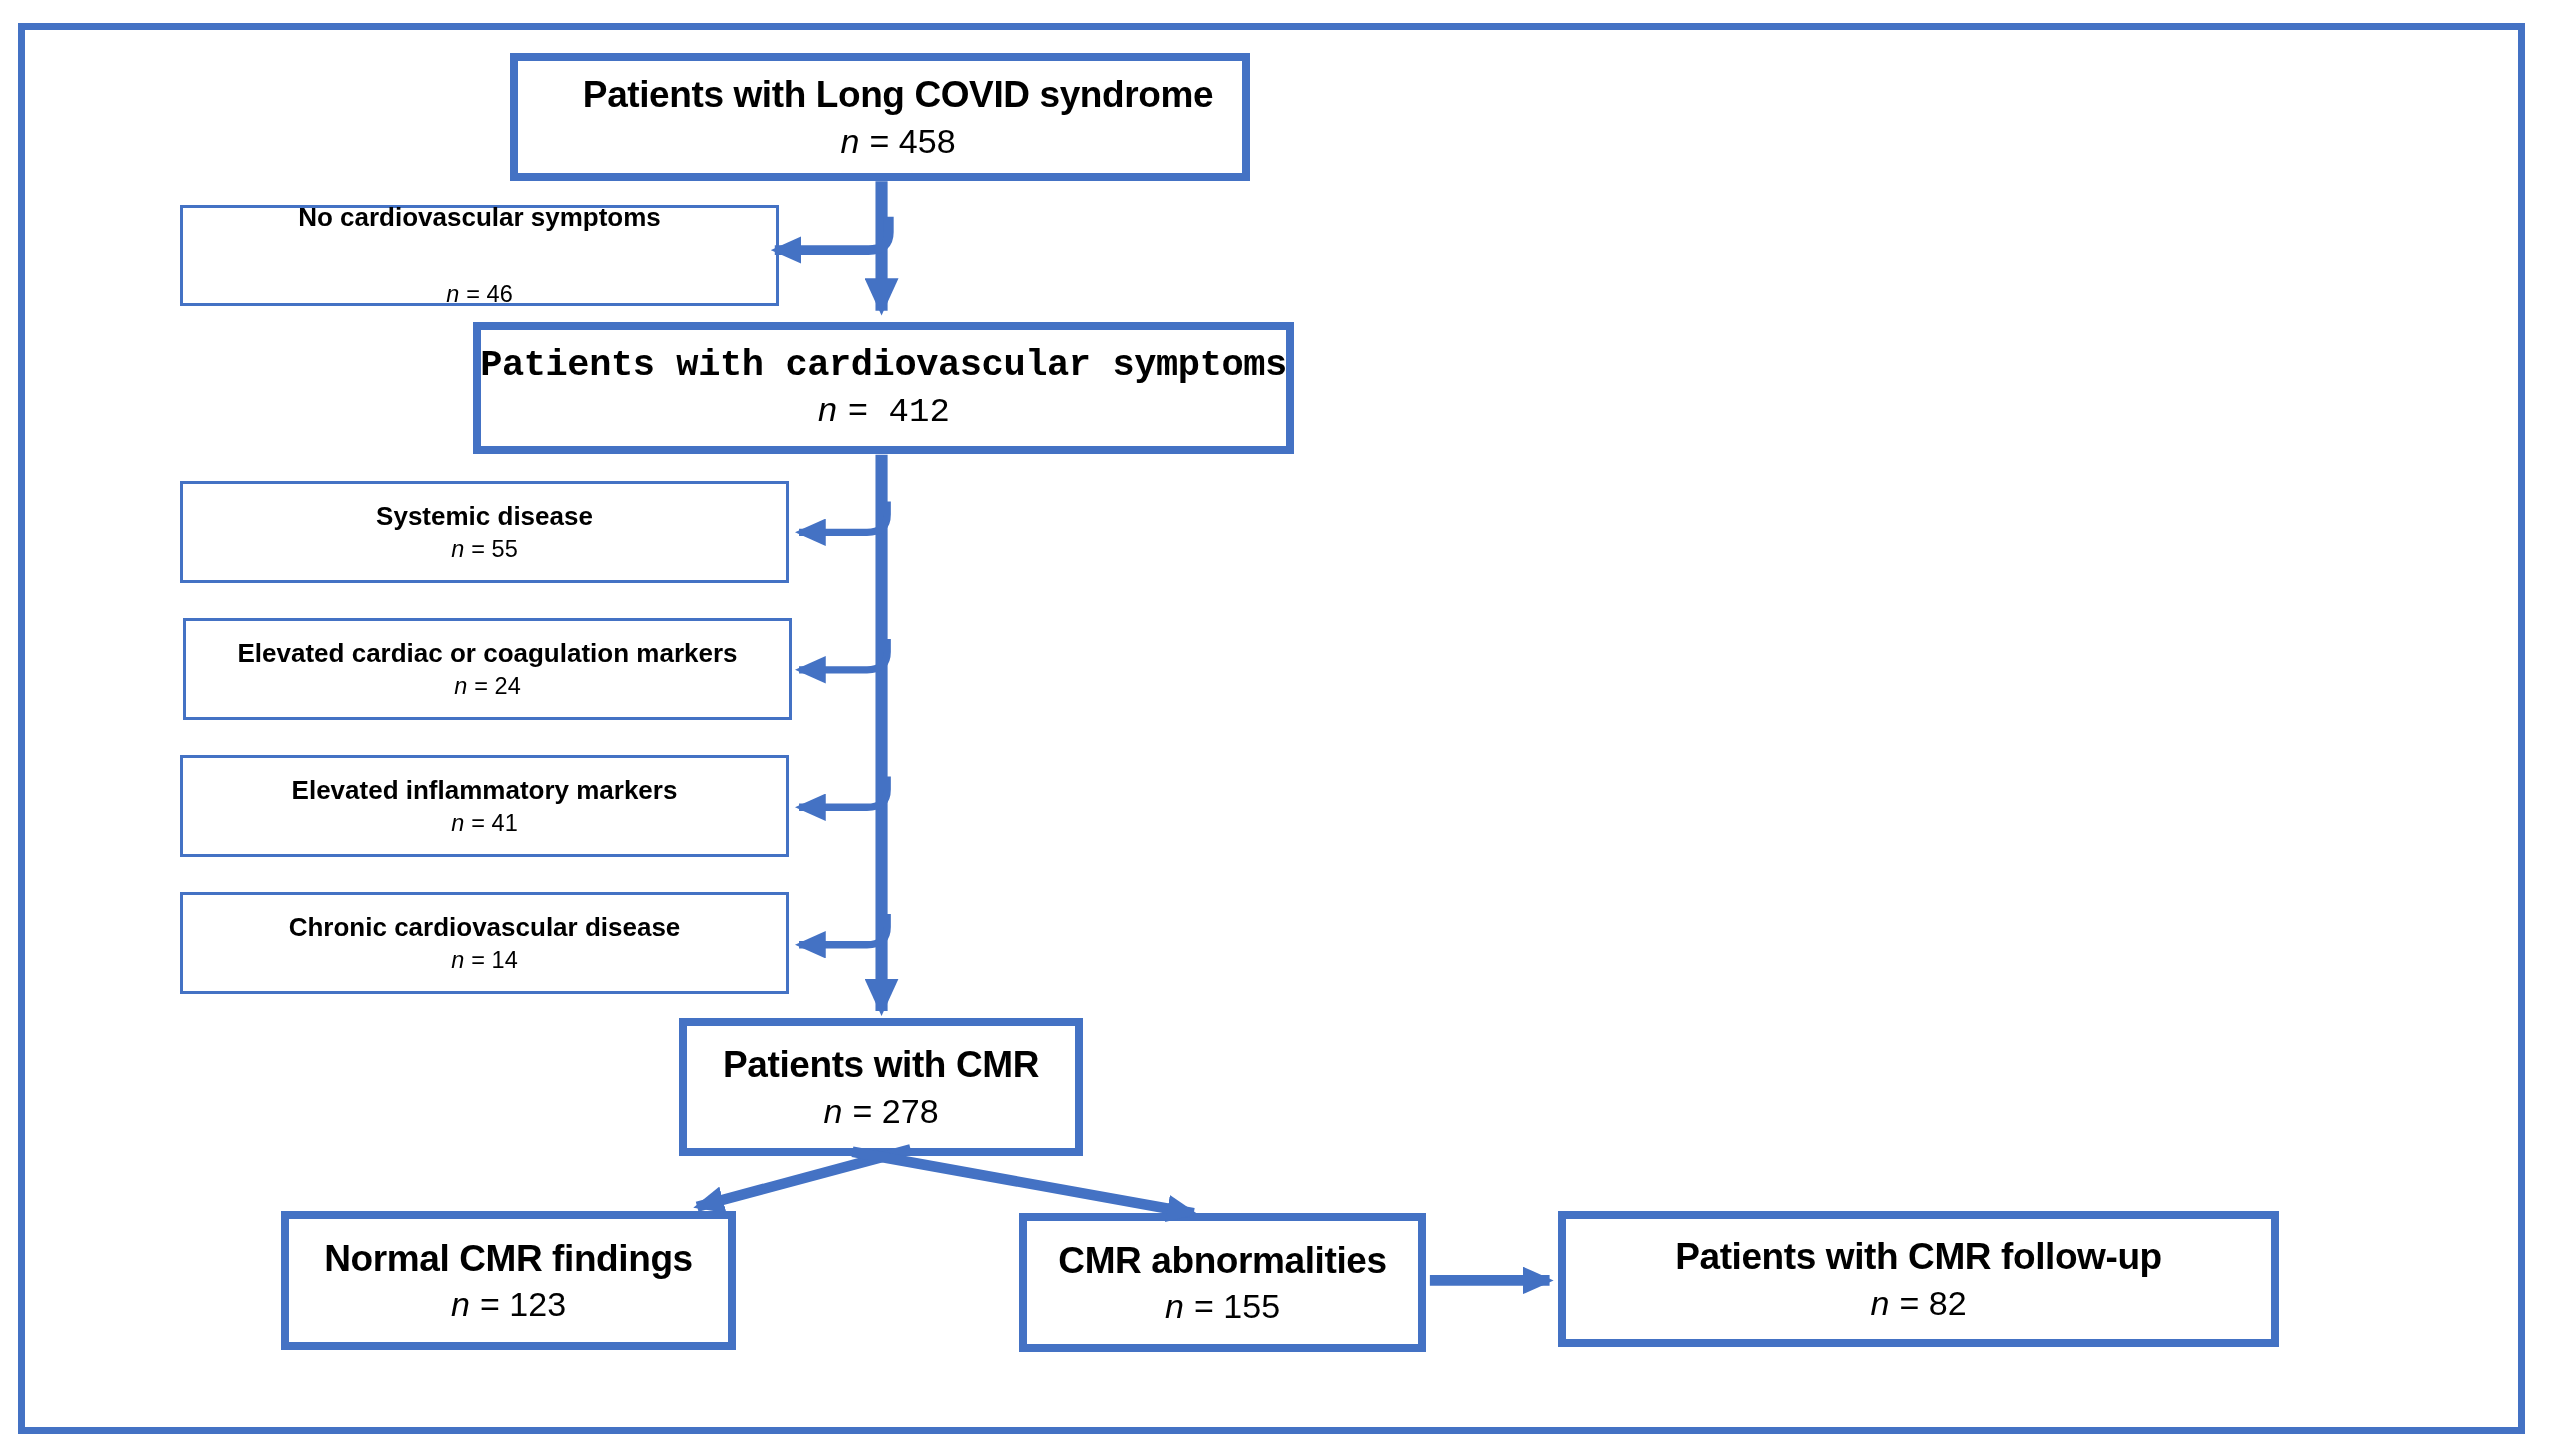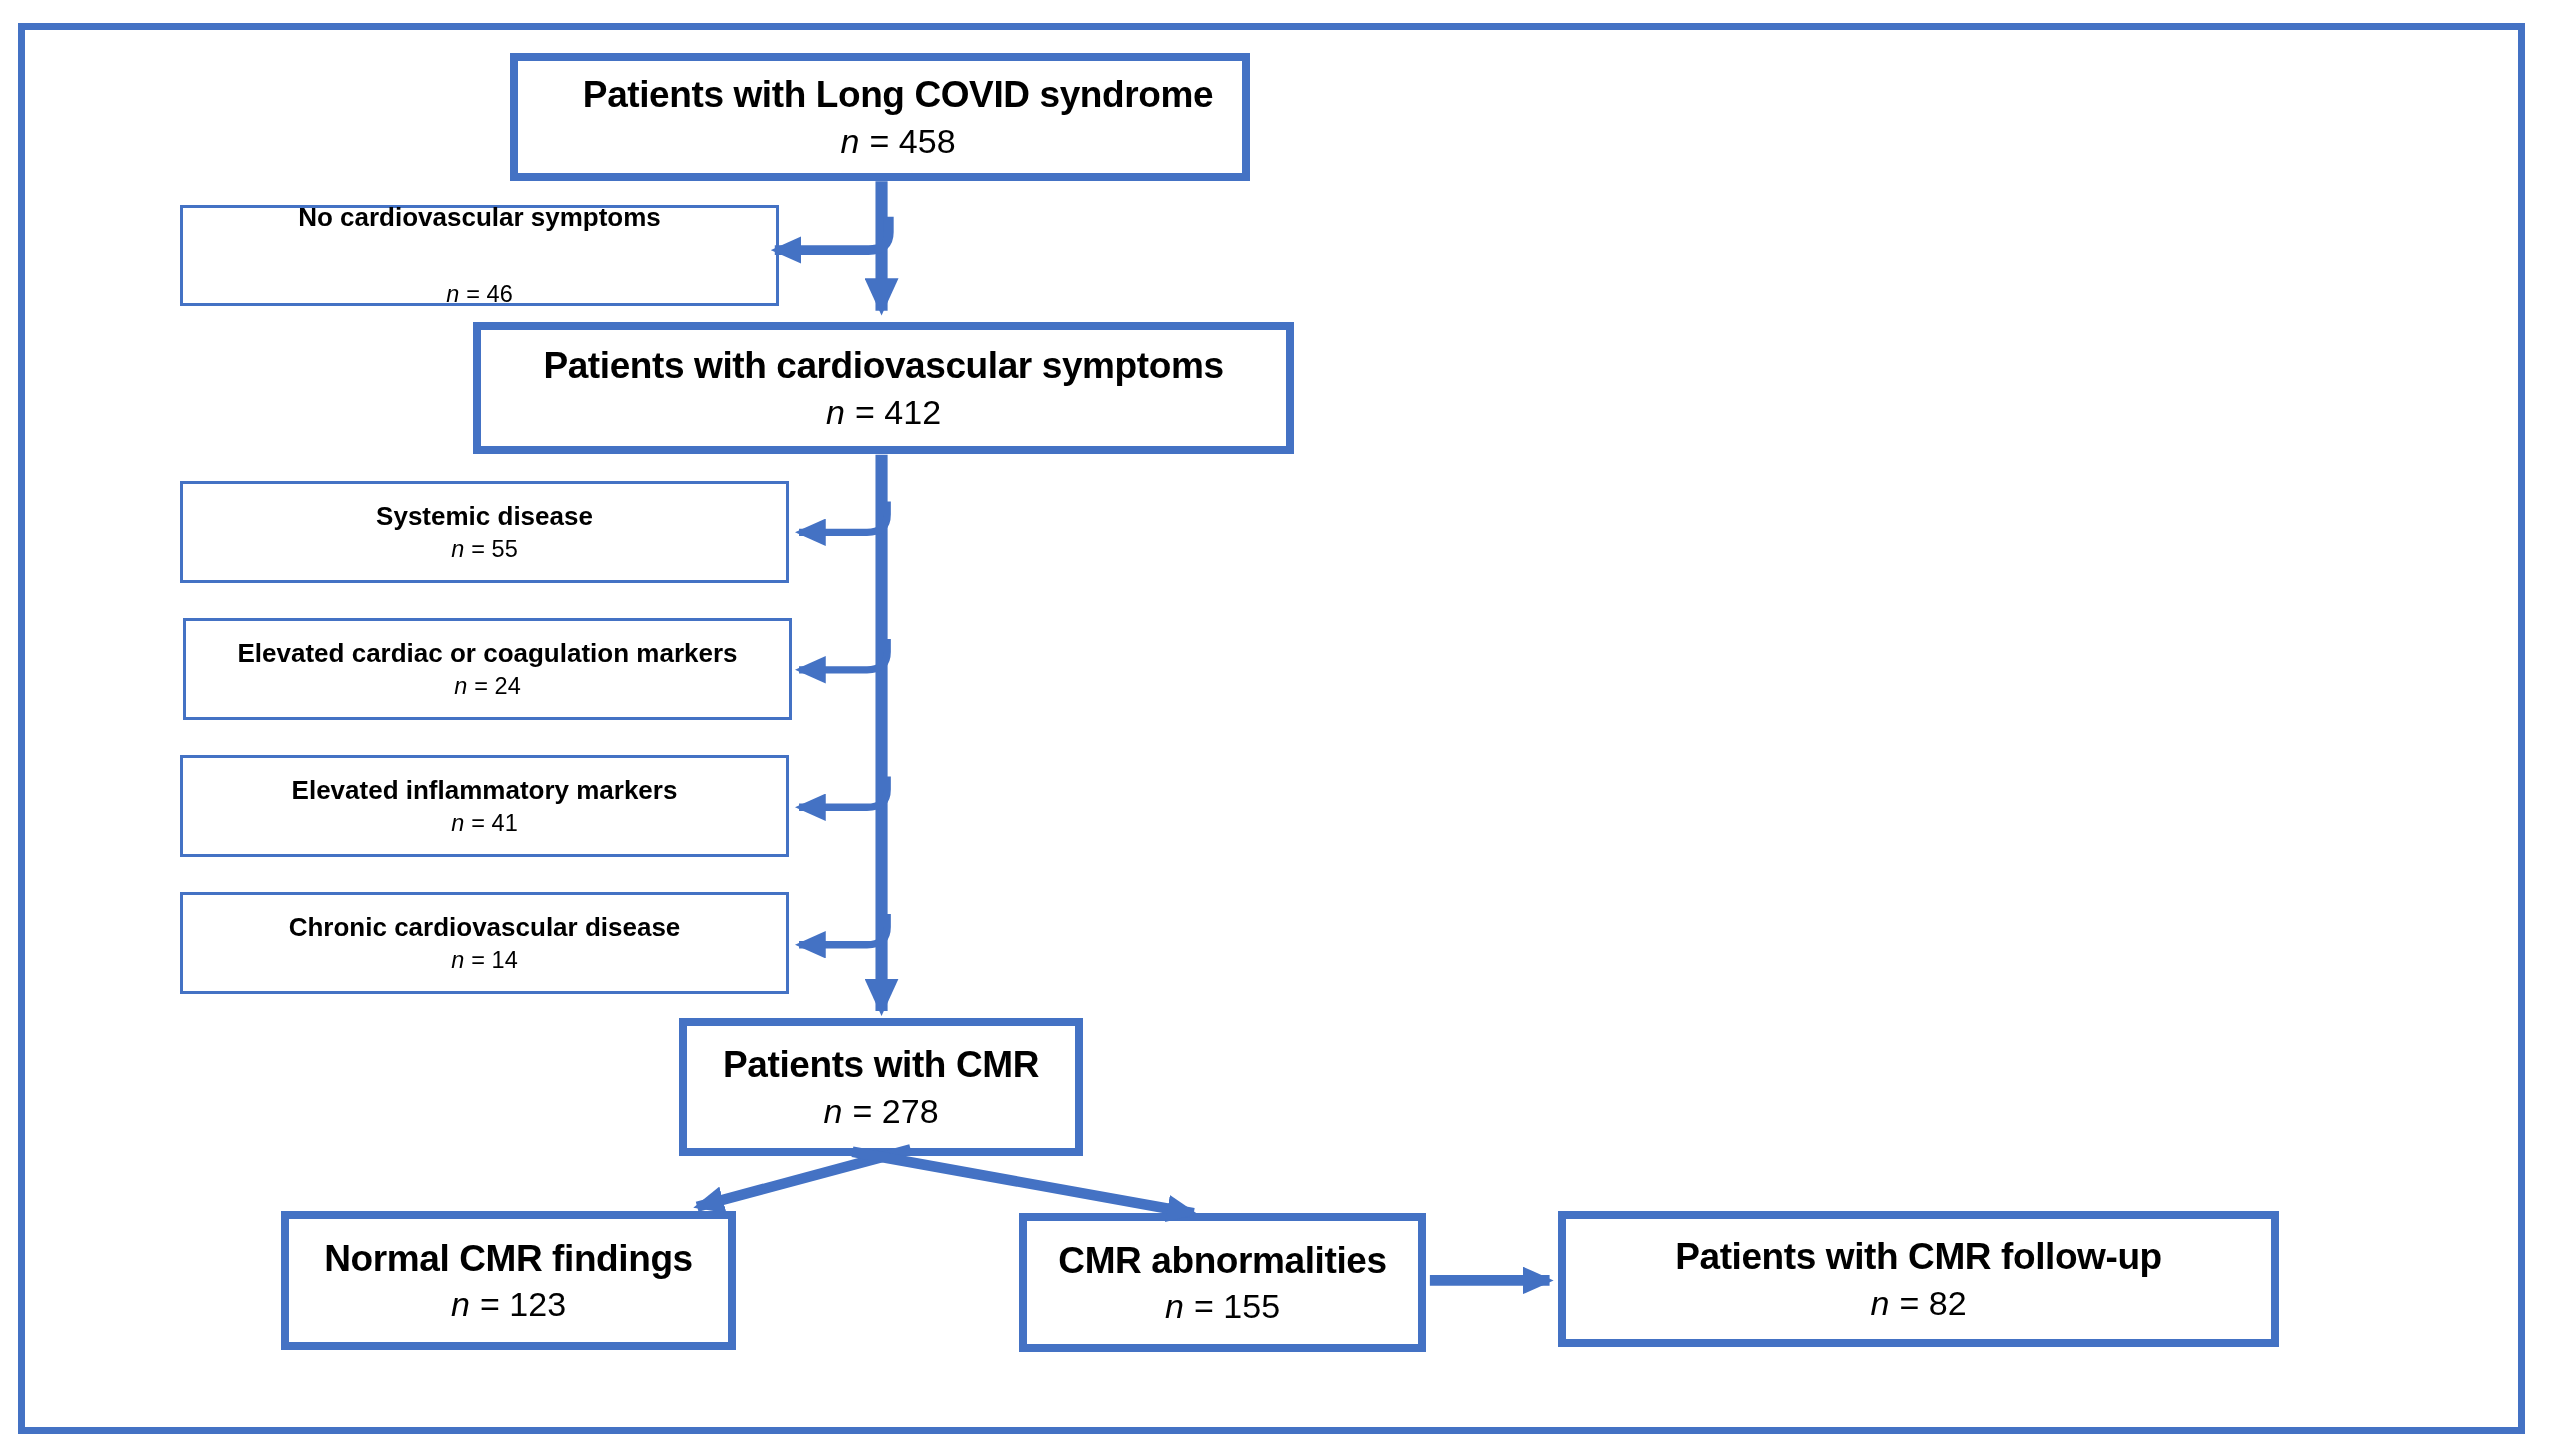--- a/index.html
+++ b/index.html
@@ -119,21 +119,21 @@
     </div>
   </div>
 
   <div class="box minor" style="left:180px; top:205px; width:599px; height:101px;gap:44px;">
     <div class="title">No cardiovascular symptoms</div>
     <div class="nline">
       <i>n</i><span class="nval">= 46</span>
     </div>
   </div>
 
-  <div class="box major" style="left:473px; top:322px; width:821px; height:132px;">
+  <div class="box major" style="left:473px; top:322px; width:821px; height:132px;font-family:Liberation Mono, monospace;">
     <div class="title">Patients with cardiovascular symptoms</div>
     <div class="nline">
       <i>n</i><span class="nval">= 412</span>
     </div>
   </div>
 
   <div class="box minor" style="left:180px; top:481px; width:609px; height:102px;">
     <div class="title">Systemic disease</div>
     <div class="nline">
       <i>n</i><span class="nval">= 55</span>

